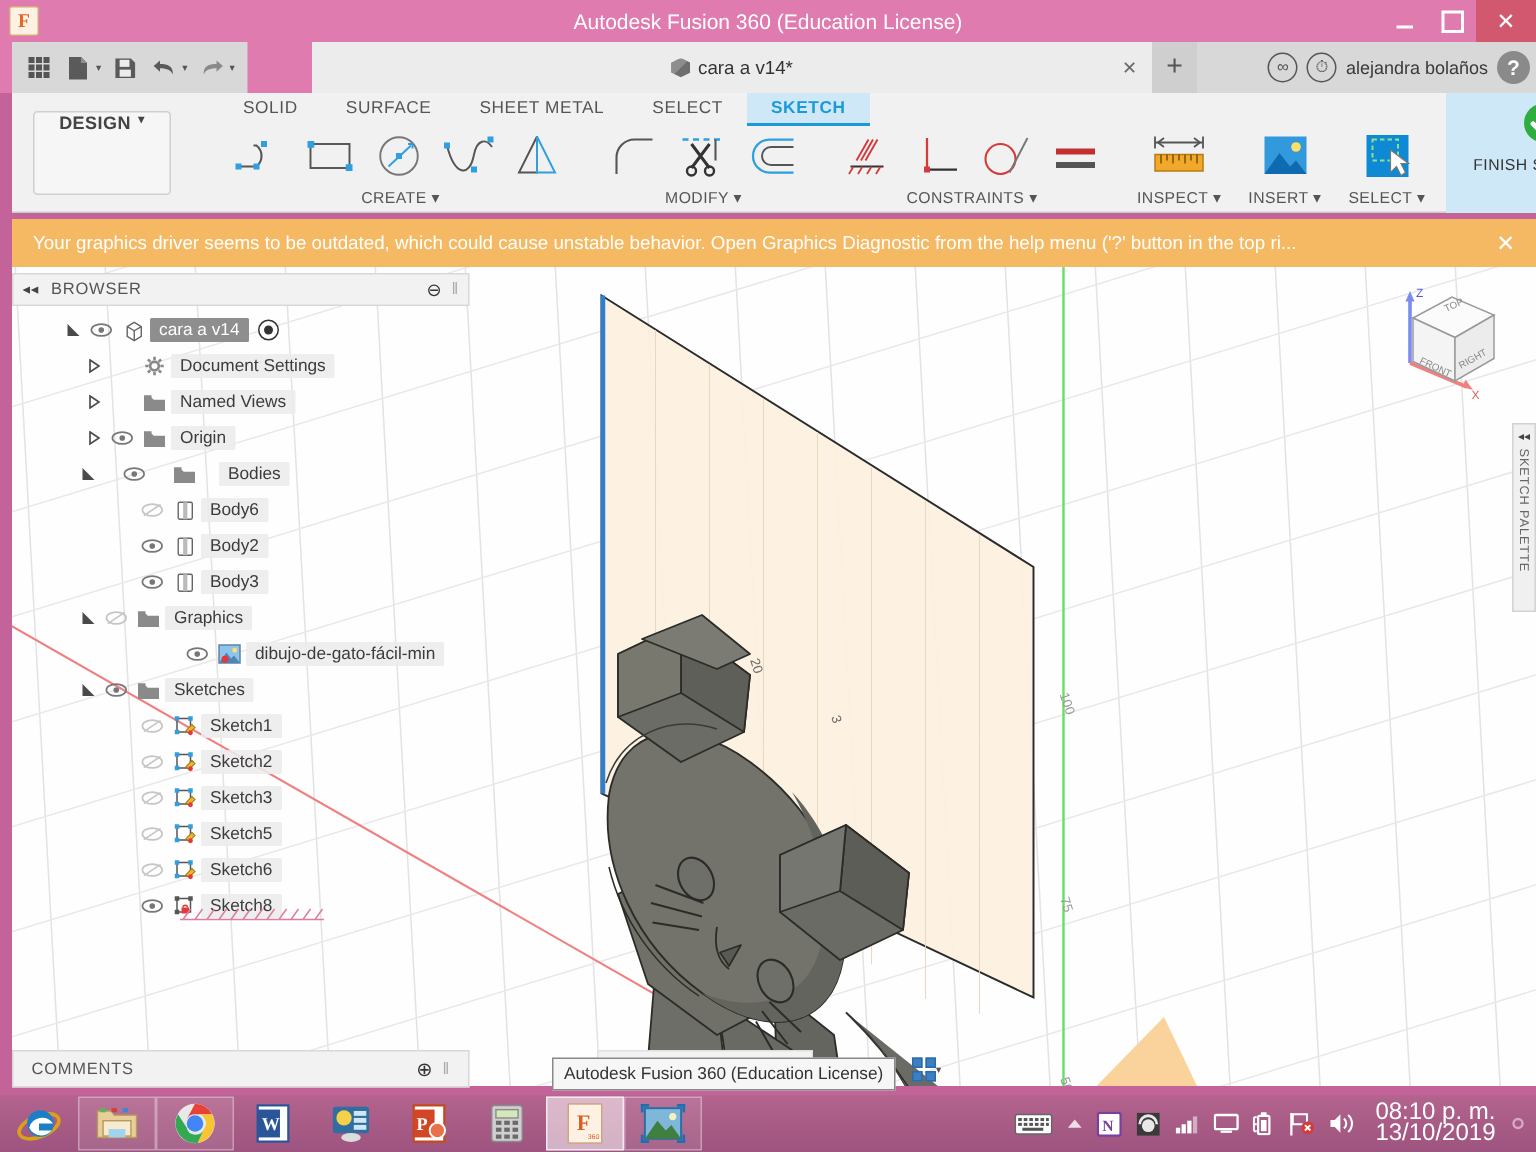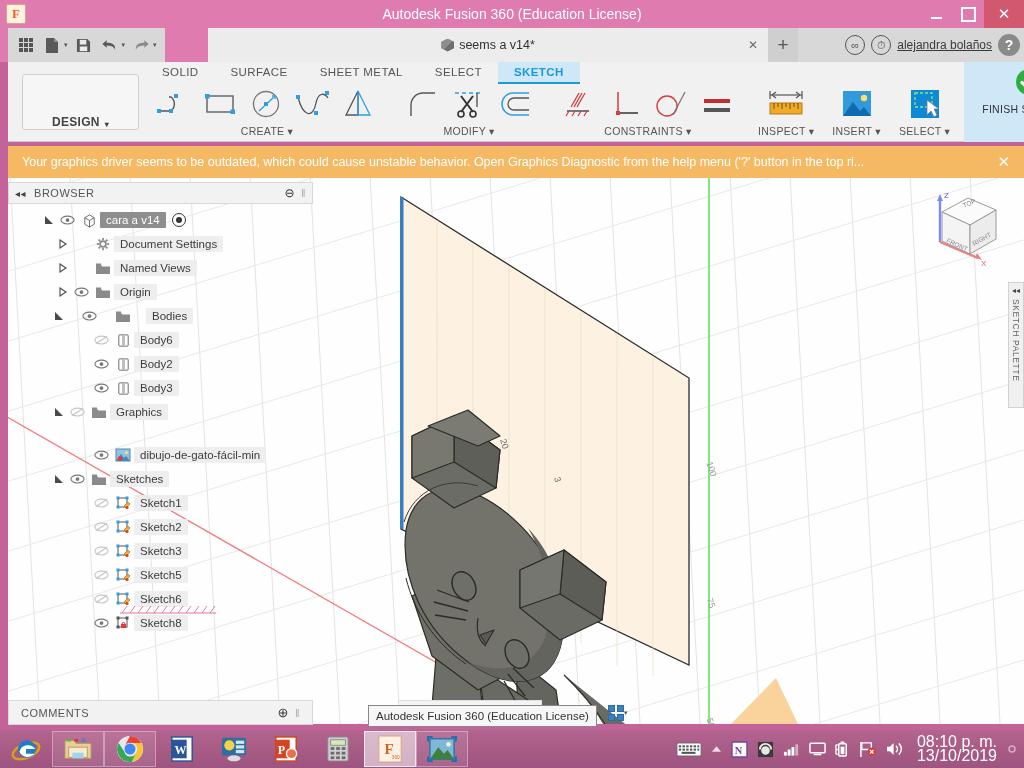--- a/index.html
+++ b/index.html
@@ -73,42 +73,42 @@
   .doctab .tabx { position: absolute; right: 10px; color: #6a6a6a; font-size: 12px; }
   .tabplus {
     width: 30px; height: 34px; background: #cfcfcf; color: #555;
     display: flex; align-items: center; justify-content: center; font-size: 19px;
   }
   .qat-right { margin-left: auto; display: flex; align-items: center; gap: 6px; padding-right: 4px; }
   .qat-round {
     width: 20px; height: 20px; border-radius: 50%; border: 1.6px solid #555;
     display: flex; align-items: center; justify-content: center; font-size: 11px; color: #555;
   }
-  .username { font-size: 12px; color: #3a3a3a; white-space: nowrap; text-decoration: underline; }
+  .username { font-size: 12px; color: #3a3a3a; white-space: nowrap; }
   .helpbtn {
     width: 22px; height: 22px; border-radius: 50%; background: #8a8a8a; color: #fff;
     display: flex; align-items: center; justify-content: center; font-size: 14px; font-weight: bold;
   }
 
   
   .ribbon {
     position: absolute; left: 8px; top: 62px; width: 1016px; height: 80px;
     background: #f1f1f1; border-bottom: 1px solid #ccc;
   }
   .ribbon-tabs { position: absolute; left: 138px; top: 0; display: flex; height: 22px; }
   .rtab {
     font-size: 11.5px; color: #555; letter-spacing: .4px;
     padding: 4px 16px 3px; white-space: nowrap;
   }
   .rtab.active { color: #1b9ad6; background: #cfe8f7; border-bottom: 2.5px solid #1b9ad6; font-weight: bold; }
 
   .designbtn {
-    position: absolute; left: 14px; top: 12px; width: 117px; height: 56px;
+    position: absolute; left: 14px; top: 12px; width: 92px; height: 56px;
     border: 1px solid #cfcfcf; background: #f6f6f6; border-radius: 3px;
-    display: flex; align-items: flex-end; justify-content: center;
+    display: flex; align-items: flex-start; justify-content: center;
     font-size: 12px; color: #444; font-weight: bold; letter-spacing: .3px;
   }
 
   .groups { position: absolute; left: 140px; top: 22px; right: 0; height: 58px; display: flex; }
   .group { display: flex; flex-direction: column; align-items: center; position: relative; padding: 0 4px; }
   .grow { display: flex; align-items: flex-end; height: 40px; }
   .gitem { width: 46px; height: 40px; display: flex; align-items: center; justify-content: center; }
   .gitem.wide { width: 54px; }
   .glabel { font-size: 10.5px; color: #555; letter-spacing: .3px; margin-top: 1px; white-space: nowrap; }
   .sep { width: 1px; background: #d3d3d3; height: 48px; align-self: flex-start; margin: 0 5px; }
@@ -270,21 +270,21 @@
         <svg width="17" height="14" viewBox="0 0 18 14">
             <path d="M12 2 L16.5 6 L12 10 L12 7.5 C7 7.5 4 9 3 12 C2.5 6 6.5 4.5 12 4.5 Z" fill="#8a8a8a"></path>
           </svg>
       </div>
       <span class="caret">▾</span>
     </div>
 
     <div class="tabstrip">
       <div class="doctab">
         <span class="cube"></span>
-        <span>seems a v14*</span>
+        <span>cara a v14*</span>
         <span class="tabx">✕</span>
       </div>
       <div class="tabplus">+</div>
       <div class="qat-right">
         <div class="qat-round">∞</div>
         <div class="qat-round">⏱</div>
         <div class="username">alejandra bolaños</div>
         <div class="helpbtn">?</div>
       </div>
     </div>
@@ -821,21 +821,21 @@
         </span>
         <span class="ficon">
           <svg width="16" height="13" viewBox="0 0 16 13">
               <path d="M1 3 h5 l1.5 1.5 H15 V12 H1 Z" fill="#8a8a8a"></path>
               <rect x="1" y="1.5" width="5" height="2" fill="#8a8a8a"></rect>
             </svg>
         </span>
         <span class="lbl">Graphics</span>
       </div>
 
-      <div class="node" style="padding-left:82px;margin-top:19px;">
+      <div class="node" style="padding-left:112px;">
         <span class="eye">
           <svg width="15" height="10" viewBox="0 0 16 10">
               <ellipse cx="8" cy="5" rx="7" ry="4.2" fill="none" stroke="#777" stroke-width="1.2"></ellipse>
               <circle cx="8" cy="5" r="2" fill="#777"></circle>
             </svg>
         </span>
         <span class="ficon">
           <svg width="16" height="14" viewBox="0 0 16 14">
               <rect x="1" y="1" width="14" height="12" fill="#8fc4ea" stroke="#5b84a8"></rect>
               <circle cx="11.5" cy="4.5" r="1.6" fill="#ffe066"></circle>

